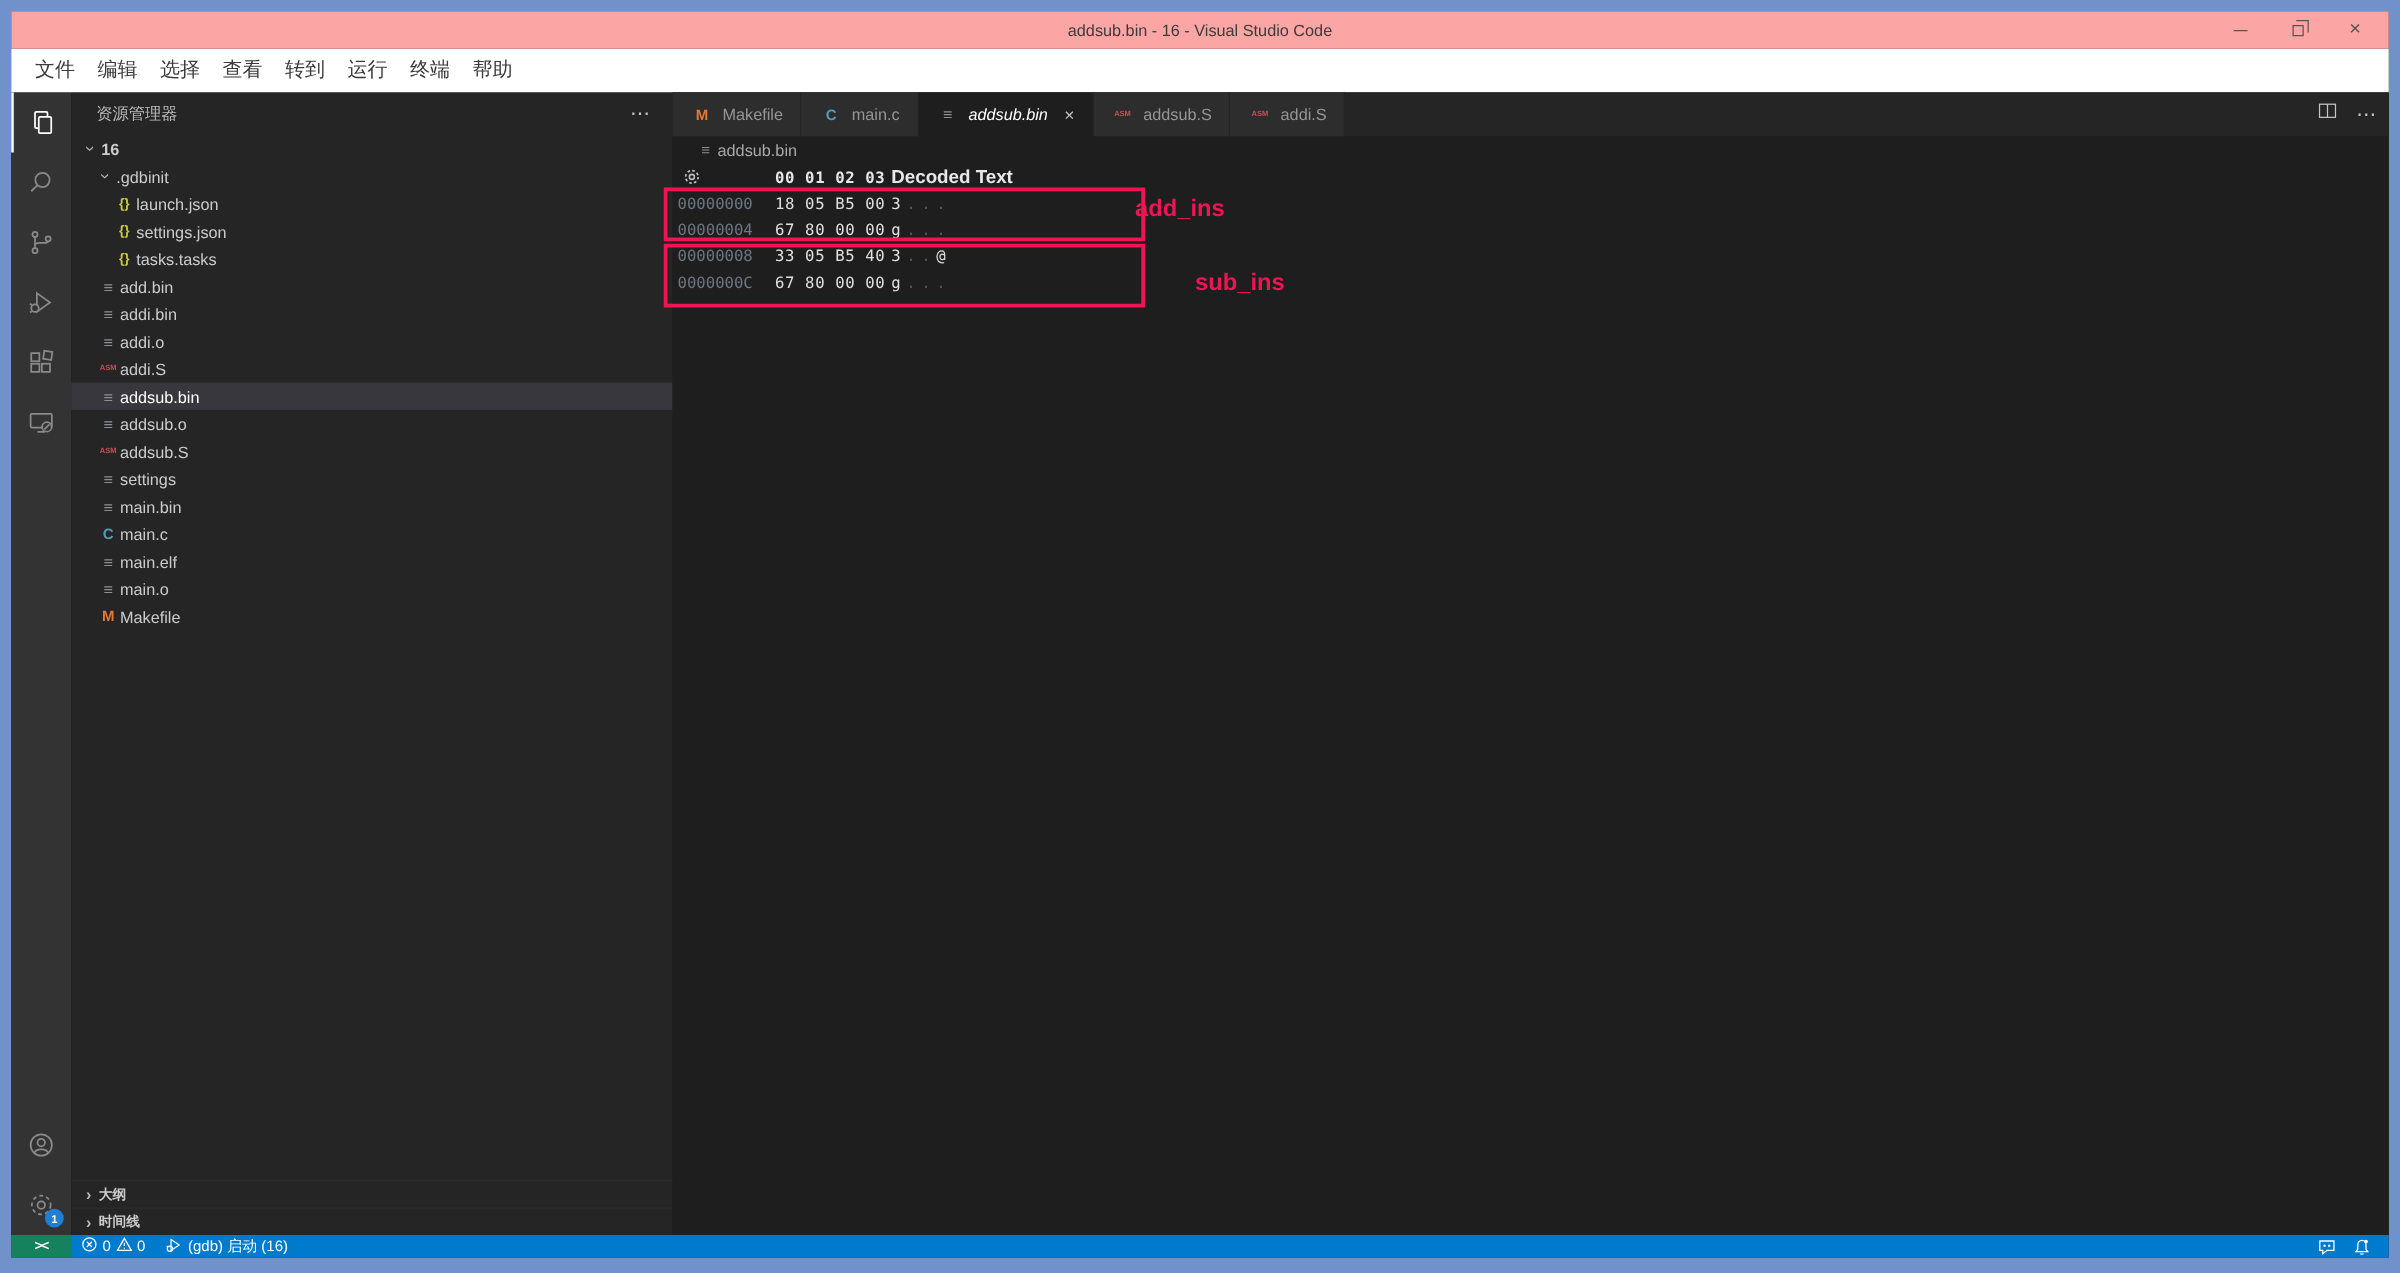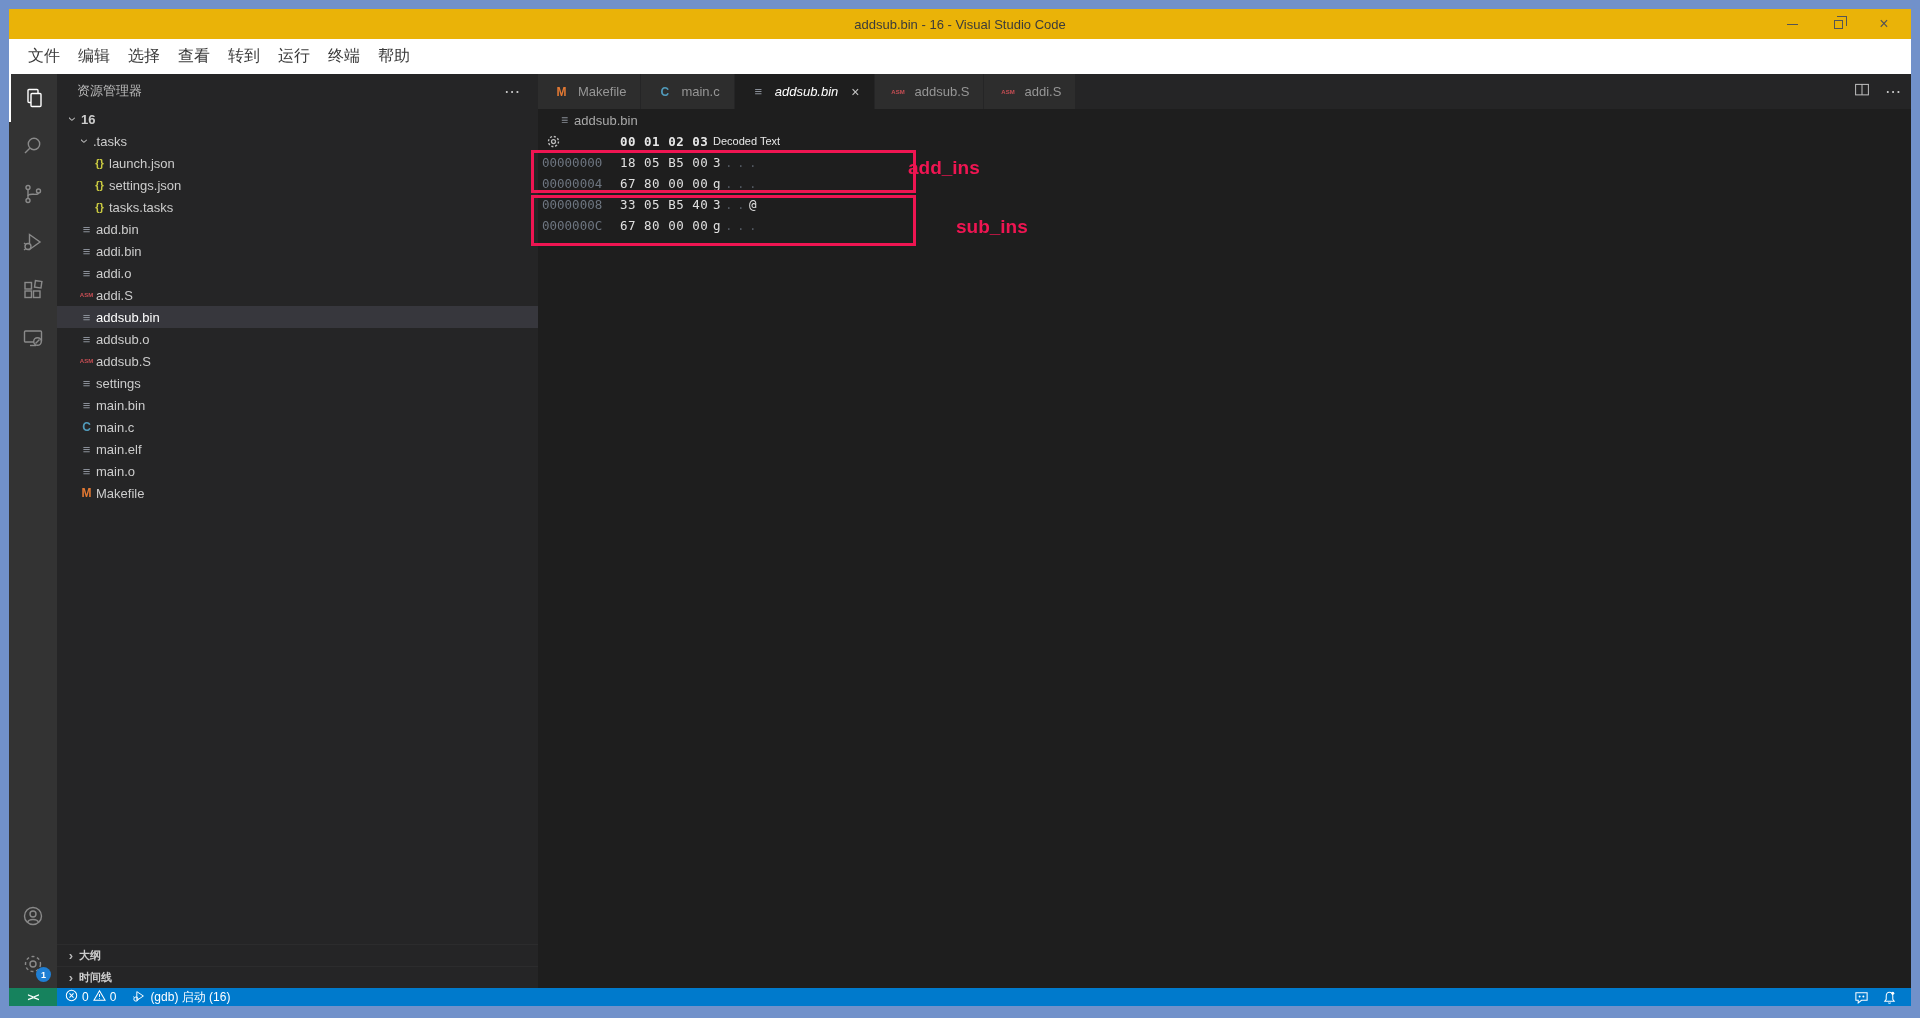--- a/index.html
+++ b/index.html
@@ -2,21 +2,21 @@
 <html><head>
 <meta charset="utf-8">
 <style>
   * { margin:0; padding:0; box-sizing:border-box; }
   html,body { width:1920px; height:1018px; overflow:hidden; }
   body { background:#7191ca; font-family:"Liberation Sans","DejaVu Sans",sans-serif; position:relative; }
 
   .window { position:absolute; left:9px; top:9px; width:1902px; height:997px; background:#1e1e1e; display:flex; flex-direction:column; }
 
   
-  .titlebar { height:30px; background:#eab308; position:relative; display:flex; align-items:center; flex:none; }
+  .titlebar { height:30px; background:#fca5a5; position:relative; display:flex; align-items:center; flex:none; }
   .titlebar .title { position:absolute; left:0; right:0; text-align:center; font-size:13px; color:#3b3b3b; }
   .win-controls { position:absolute; right:4px; top:0; height:30px; display:flex; }
   .win-btn { width:46px; height:30px; display:flex; align-items:center; justify-content:center; color:#555; font-size:16px; cursor:default; }
   .min-glyph { width:11px; height:0; border-bottom:1.4px solid #555; display:block; }
   .restore-glyph { width:9px; height:9px; border:1.3px solid #555; position:relative; display:block; }
   .restore-glyph::before { content:""; position:absolute; left:2px; top:-4.5px; width:9px; height:9px; border:1.3px solid #555; border-left:none; border-bottom:none; }
 
   
   .menubar { height:35px; background:#ffffff; display:flex; align-items:center; padding-left:10px; flex:none; }
   .menu-item { font-size:16px; color:#3b3b3b; padding:0 9px; cursor:default; }
@@ -65,21 +65,21 @@
   .tab-actions svg { stroke:#c5c5c5; fill:none; stroke-width:1.3; }
   .breadcrumb { height:22px; display:flex; align-items:center; gap:6px; padding-left:23px; font-size:13px; color:#a9a9a9; cursor:pointer; }
   .breadcrumb .g-bin { font-size:12px; }
 
   
   .hexview { font-family:"DejaVu Sans Mono",monospace; font-size:12.5px; flex:none; }
   .hex-header { height:21px; position:relative; line-height:21px; }
   .hex-gear { position:absolute; left:8px; top:3px; }
   .hex-gear svg { stroke:#bdbdbd; fill:none; }
   .hex-cols { position:absolute; left:82px; color:#e8e8e8; font-weight:700; letter-spacing:0.5px; }
-  .hex-dec-h { position:absolute; left:175px; color:#e8e8e8; font-weight:400; font-family:"Liberation Sans",sans-serif; font-size:11px; }
+  .hex-dec-h { position:absolute; left:175px; color:#e8e8e8; font-weight:700; font-family:"Liberation Sans",sans-serif; font-size:15px; }
   .hex-row { height:21px; position:relative; line-height:21px; }
   .addr { position:absolute; left:4px; color:#6e7681; }
   .bytes { position:absolute; left:82px; color:#e0e0e0; letter-spacing:0.5px; }
   .dec { position:absolute; left:175px; }
   .dc { display:inline-block; width:12px; color:#e0e0e0; }
   .dc.dim { color:#51575f; }
 
   
   .statusbar { height:18px; background:#007acc; display:flex; align-items:center; color:#ffffff; font-size:12px; flex:none; }
   .remote { width:48px; height:18px; background:#16825d; display:flex; align-items:center; justify-content:center; font-size:11px; font-weight:700; letter-spacing:-1px; cursor:pointer; }
@@ -200,21 +200,21 @@
         <span class="sidebar-title">资源管理器</span>
         <span class="more-glyph">⋯</span>
       </div>
       <div class="tree">
         <div class="trow ind0">
             <span class="chev down">›</span>
             <span class="bold">16</span>
           </div>
         <div class="trow ind1">
             <span class="chev down">›</span>
-            <span>.tasks</span>
+            <span>.gdbinit</span>
           </div>
         <div class="trow ind2">
             <span class="fi g-json">{}</span>
             <span>launch.json</span>
           </div>
         <div class="trow ind2">
             <span class="fi g-json">{}</span>
             <span>settings.json</span>
           </div>
         <div class="trow ind2">

